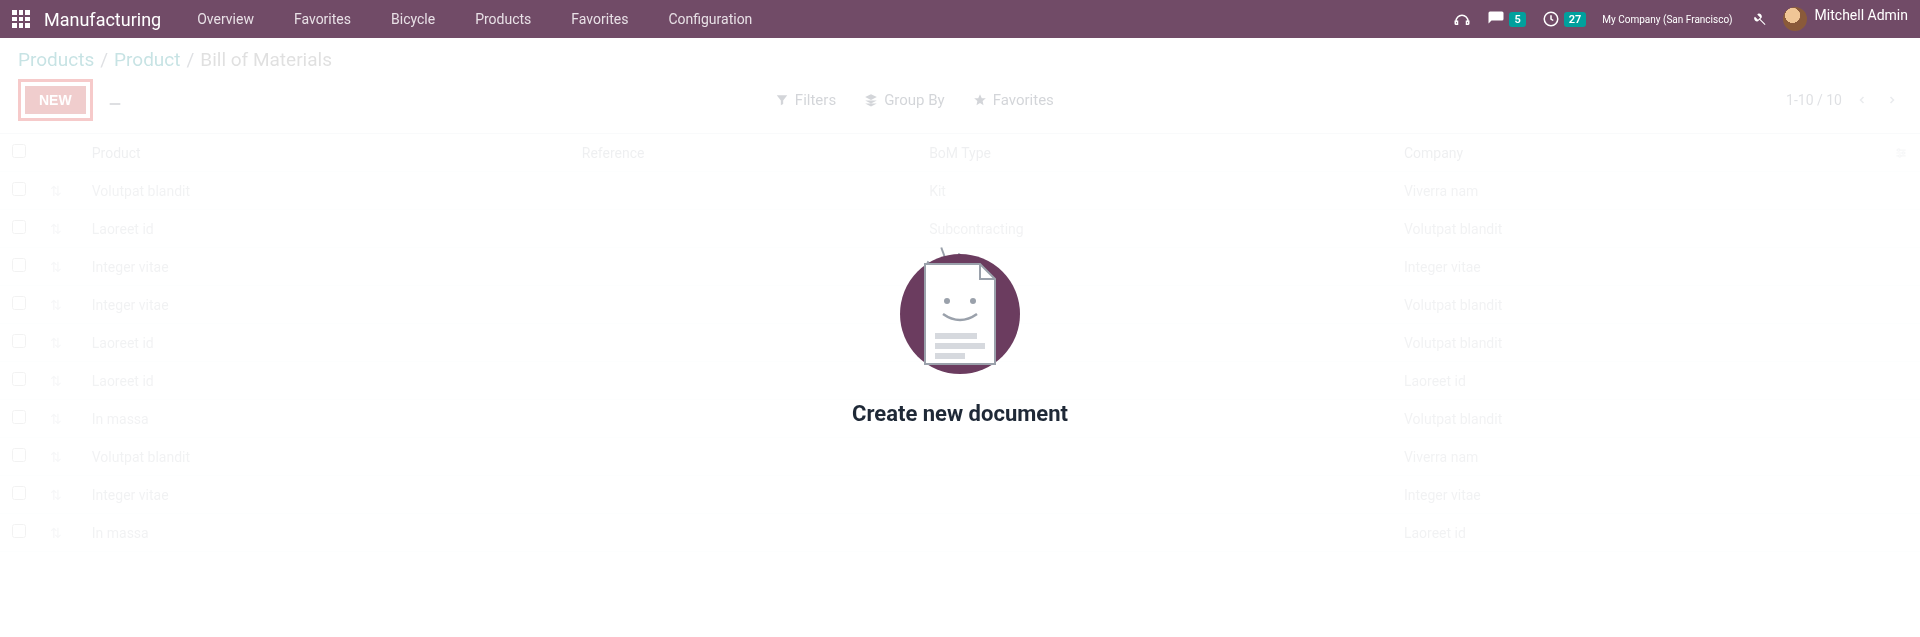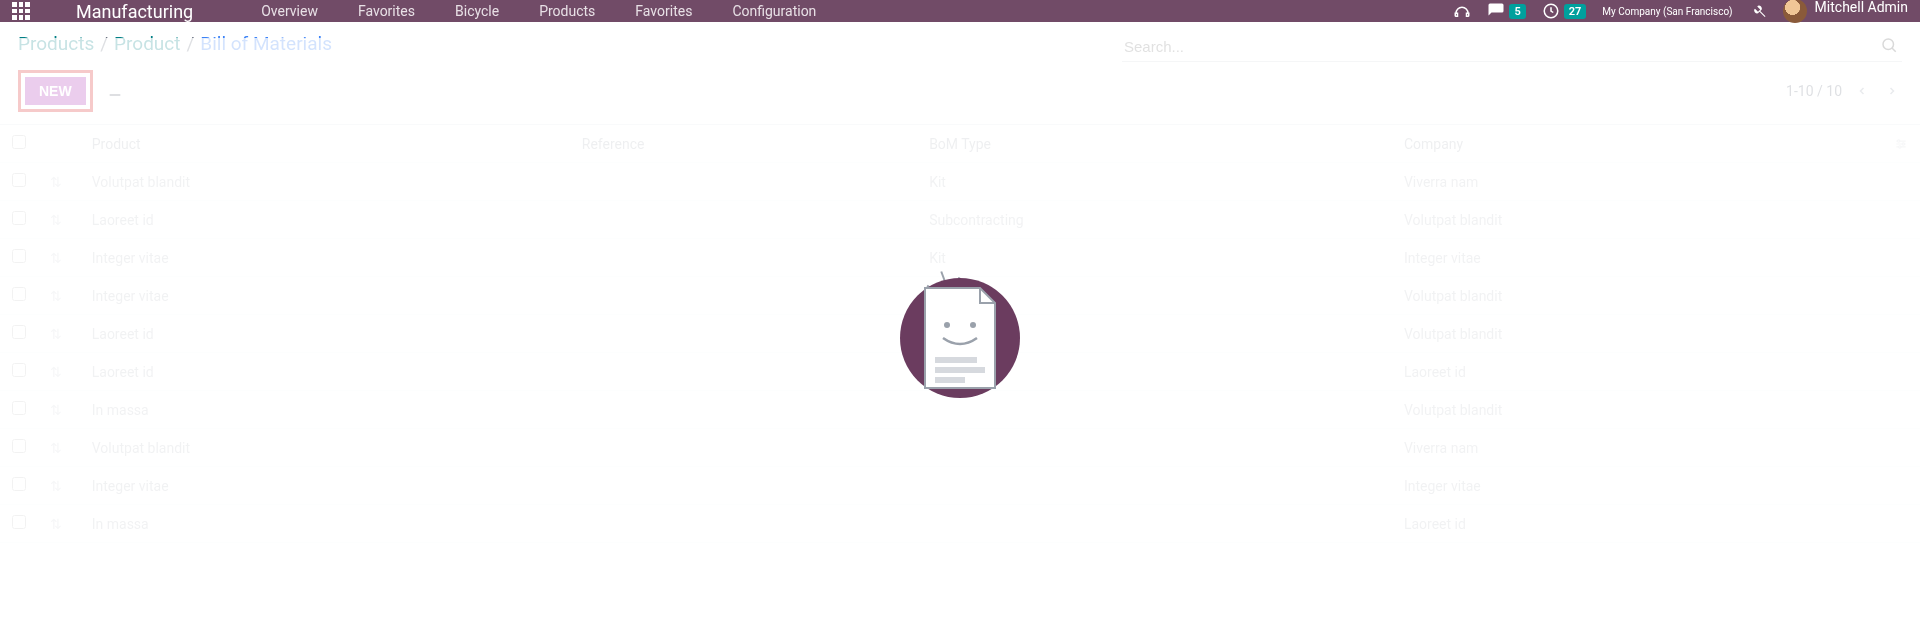--- a/index.html
+++ b/index.html
@@ -1,46 +1,46 @@
 <!DOCTYPE html>
 <html><head>
 <meta charset="utf-8">
 <style>
   * { box-sizing: border-box; margin: 0; padding: 0; }
   body { font-family: -apple-system, BlinkMacSystemFont, "Segoe UI", Roboto, sans-serif; font-size: 14px; color: #374151; background: #fff; }
 
   
-  .navbar { background: #714b67; color: #fff; height: 22px; display: flex; align-items: center; padding: 0 12px; gap: 32px; }
+  .navbar { background: #714b67; color: #fff; height: 38px; display: flex; align-items: center; padding: 0 12px; }
   .apps-icon { width: 18px; height: 18px; display: grid; grid-template-columns: repeat(3,1fr); grid-template-rows: repeat(3,1fr); gap: 2px; margin-right: 14px; cursor: pointer; }
   .apps-icon span { background: #fff; }
   .brand { font-size: 18px; font-weight: 400; margin-right: 24px; }
   .nav-links { display: flex; gap: 28px; flex: 0 0 auto; }
   .nav-link { color: #e8e0e6; font-size: 14px; cursor: pointer; margin-left: 12px; }
   .nav-spacer { flex: 1; }
   .nav-right { display: flex; align-items: center; gap: 16px; }
   .nav-icon { width: 18px; height: 18px; display:flex; align-items:center; justify-content:center; cursor:pointer; }
   .badge-wrap { position: relative; display: flex; align-items: center; cursor: pointer; }
   .count-badge { background: #00a09d; color: #fff; font-size: 11px; font-weight: 600; padding: 1px 5px; border-radius: 3px; margin-left: 4px; }
   .company-name { color: #fff; font-size: 10px; cursor: pointer; }
   .avatar { width: 24px; height: 24px; border-radius: 50%; background: radial-gradient(circle at 40% 35%, #f0c696 35%, #8a5a3a 36%); display:inline-block; }
   .user-block { display: flex; align-items: flex-start; gap: 8px; cursor: pointer; }
 
   
   .header-row { display: flex; justify-content: space-between; align-items: flex-start; padding: 10px 18px 0 18px; }
   .breadcrumb { font-size: 19px; display: flex; gap: 6px; align-items: center; flex-wrap: wrap; }
   .breadcrumb a { color: #017e84; text-decoration: none; cursor: pointer; }
   .breadcrumb .sep { color: #6b7280; }
-  .breadcrumb .current { color: #3b82f6; }
+  .breadcrumb .current { color: #737373; }
   .search-wrap { flex: 1; max-width: 780px; margin-left: 40px; position: relative; }
   .search-input { width: 100%; border: none; border-bottom: 1px solid #d1d5db; padding: 6px 28px 6px 2px; font-size: 15px; outline: none; }
   .search-icon { position: absolute; right: 4px; top: 4px; color: #555; cursor:pointer; }
 
   .action-row { display: flex; justify-content: space-between; align-items: center; padding: 8px 18px 12px 18px; border-bottom: 1px solid #e5e7eb; }
   .action-left { display: flex; align-items: center; gap: 14px; }
-  .new-btn { background: #a21caf; color: #fff; border: none; padding: 6px 14px; font-weight: 600; font-size: 14px; cursor: pointer; }
+  .new-btn { background: #b91c1c; color: #fff; border: none; padding: 6px 14px; font-weight: 600; font-size: 14px; cursor: pointer; }
   .new-highlight { border: 3px solid #d40f0f; padding: 4px; display:inline-block; }
   .dl-icon { color: #374151; cursor: pointer; font-size: 16px; }
   .action-center { display: flex; gap: 28px; margin-left: auto; margin-right: auto; position: relative; left: -40px; }
   .filter-btn { display: flex; align-items: center; gap: 6px; color: #374151; cursor: pointer; font-size: 15px; }
   .action-right { display: flex; align-items: center; gap: 10px; color: #6b7280; font-size: 14px; }
   .pager-arrow { color: #9ca3af; cursor: pointer; padding: 2px 4px; }
 
   
   .list { width: 100%; border-collapse: collapse; }
   .list th, .list td { text-align: left; padding: 10px 12px; border-bottom: 1px solid #eef0f2; font-weight: 400; }
@@ -125,41 +125,52 @@
 </div>
 
 <div class="header-row">
   <div class="breadcrumb">
     <a>Products</a>
     <span class="sep">/</span>
     <a>Product</a>
     <span class="sep">/</span>
     <span class="current">Bill of Materials</span>
   </div>
-  <div class="search-wrap">
-    <input class="search-input" placeholder="Search..." style="">
-    <span class="search-icon">
-      <svg width="18" height="18" viewBox="0 0 24 24" fill="none" stroke="#555" stroke-width="2">
-          <circle cx="11" cy="11" r="7"></circle>
-          <path d="M21 21l-5-5"></path>
-        </svg>
-    </span>
-  </div>
 </div>
 
 <div class="action-row">
   <div class="action-left">
     <span class="new-highlight">
       <button class="new-btn">NEW</button>
     </span>
     <span class="dl-icon">
       <svg width="16" height="16" viewBox="0 0 24 24" fill="#374151">
           <path d="M12 3v10m0 0l-4-4m4 4l4-4M4 17h16v2H4z"></path>
         </svg>
     </span>
+  </div>
+  <div class="action-center">
+    <div class="filter-btn">
+      <svg width="14" height="14" viewBox="0 0 24 24" fill="#374151">
+          <path d="M3 4h18l-7 9v6l-4 2v-8L3 4z"></path>
+        </svg>
+      <span>Filters</span>
+    </div>
+    <div class="filter-btn">
+      <svg width="14" height="14" viewBox="0 0 24 24" fill="#374151">
+          <path d="M12 2L2 7l10 5 10-5-10-5zM2 13l10 5 10-5M2 18l10 5 10-5"></path>
+        </svg>
+      <span>Group By</span>
+    </div>
+    <div class="filter-btn">
+      <svg width="14" height="14" viewBox="0 0 24 24" fill="#374151">
+          <path d="M12 2l3 7h7l-5.5 4.5L18 21l-6-4-6 4 1.5-7.5L2 9h7l3-7z"></path>
+        </svg>
+      <span>Favorites</span>
+    </div>
   </div>
   <div class="action-right">
     <span>1-10 / 10</span>
     <span class="pager-arrow">
       <svg width="12" height="12" viewBox="0 0 24 24" fill="none" stroke="#9ca3af" stroke-width="3">
           <path d="M15 18l-6-6 6-6"></path>
         </svg>
     </span>
     <span class="pager-arrow">
       <svg width="12" height="12" viewBox="0 0 24 24" fill="none" stroke="#9ca3af" stroke-width="3">
@@ -294,13 +305,14 @@
       <path d="M10 5 h55 l15 15 v85 h-70 z" fill="#fff" stroke="#9aa1ab" stroke-width="2"></path>
       <path d="M65 5 v15 h15" fill="none" stroke="#9aa1ab" stroke-width="2"></path>
       <circle cx="32" cy="42" r="3" fill="#9aa1ab"></circle>
       <circle cx="58" cy="42" r="3" fill="#9aa1ab"></circle>
       <path d="M28 55 q17 12 34 0" fill="none" stroke="#9aa1ab" stroke-width="2.5"></path>
       <rect x="20" y="74" width="42" height="6" fill="#d6d9de"></rect>
       <rect x="20" y="84" width="50" height="6" fill="#d6d9de"></rect>
       <rect x="20" y="94" width="30" height="6" fill="#d6d9de"></rect>
     </svg>
   </div>
+  <div class="modal-title">Create new document</div>
 </div>
 
 </body></html>

